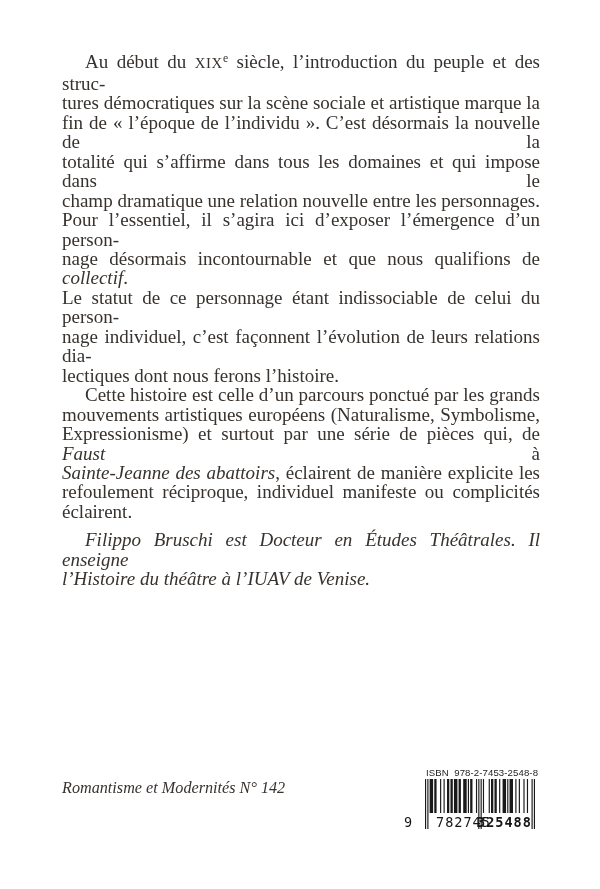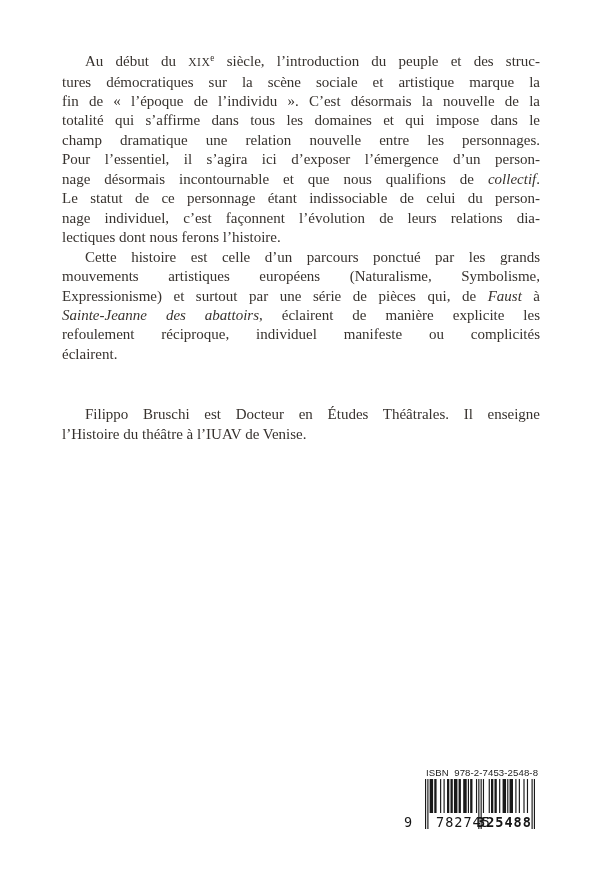--- a/index.html
+++ b/index.html
@@ -7,33 +7,33 @@
     position:relative;
     width:600px;height:889px;
     background:#ffffff;
     overflow:hidden;
     font-family:"Liberation Serif","DejaVu Serif",serif;
     color:#37322e;
     box-sizing:border-box;
   }
   .text-block{
     position:absolute;left:62px;top:49px;width:478px;
-    font-size:15px;line-height:19.45px;
+    font-size:19px;line-height:19.45px;
   }
   .line{
     text-align:justify;
     text-align-last:justify;
     -moz-text-align-last:justify;
   }
   .line.indent{text-indent:23px;}
   .line.last{text-align-last:left;-moz-text-align-last:left;}
   .sc{font-size:.78em;letter-spacing:.04em;}
   .sup{font-size:.62em;vertical-align:.55em;}
   .it{font-style:italic;}
-  .bio-block{margin-top:41px;}
+  .bio-block{margin-top:9px;font-style:italic;}
   .series{
     position:absolute;left:62px;top:779px;
     font-size:16.2px;font-style:italic;white-space:nowrap;
   }
   .barcode{position:absolute;left:403px;top:733px;width:136px;height:70px;margin-top:34px;}
   .isbn{
     font-family:"Liberation Sans","DejaVu Sans",sans-serif;
     font-size:9.6px;color:#1c1c1c;letter-spacing:.1px;
     white-space:pre;text-align:center;padding-left:22px;
   }
@@ -70,20 +70,21 @@
         <div class="line"><span class="it">Sainte-Jeanne des abattoirs</span><span>, éclairent de manière explicite les</span></div>
         <div class="line"><span>refoulement réciproque, individuel manifeste ou complicités</span></div>
         <div class="line last"><span>éclairent.</span></div>
       </div>
     <div id="bio" class="bio-block">
         <div class="line indent"><span>Filippo Bruschi est Docteur en Études Théâtrales. Il enseigne</span></div>
         <div class="line last"><span>l’Histoire du théâtre à l’IUAV de Venise.</span></div>
       </div>
   </div>
 
+  <div class="series">Romantisme et Modernités N° 142</div>
 
   <div class="barcode">
     <div class="isbn">ISBN  978-2-7453-2548-8</div>
     <svg id="barcode-svg" class="bars" viewBox="0 0 95 50" preserveAspectRatio="none">
         <rect x="0" y="0" width="1" height="50" fill="#1a1a1a"></rect>
         <rect x="2" y="0" width="1" height="50" fill="#1a1a1a"></rect>
         <rect x="4" y="0" width="3" height="34" fill="#1a1a1a"></rect>
         <rect x="8" y="0" width="2" height="34" fill="#1a1a1a"></rect>
         <rect x="13" y="0" width="1" height="34" fill="#1a1a1a"></rect>
         <rect x="16" y="0" width="1" height="34" fill="#1a1a1a"></rect>

